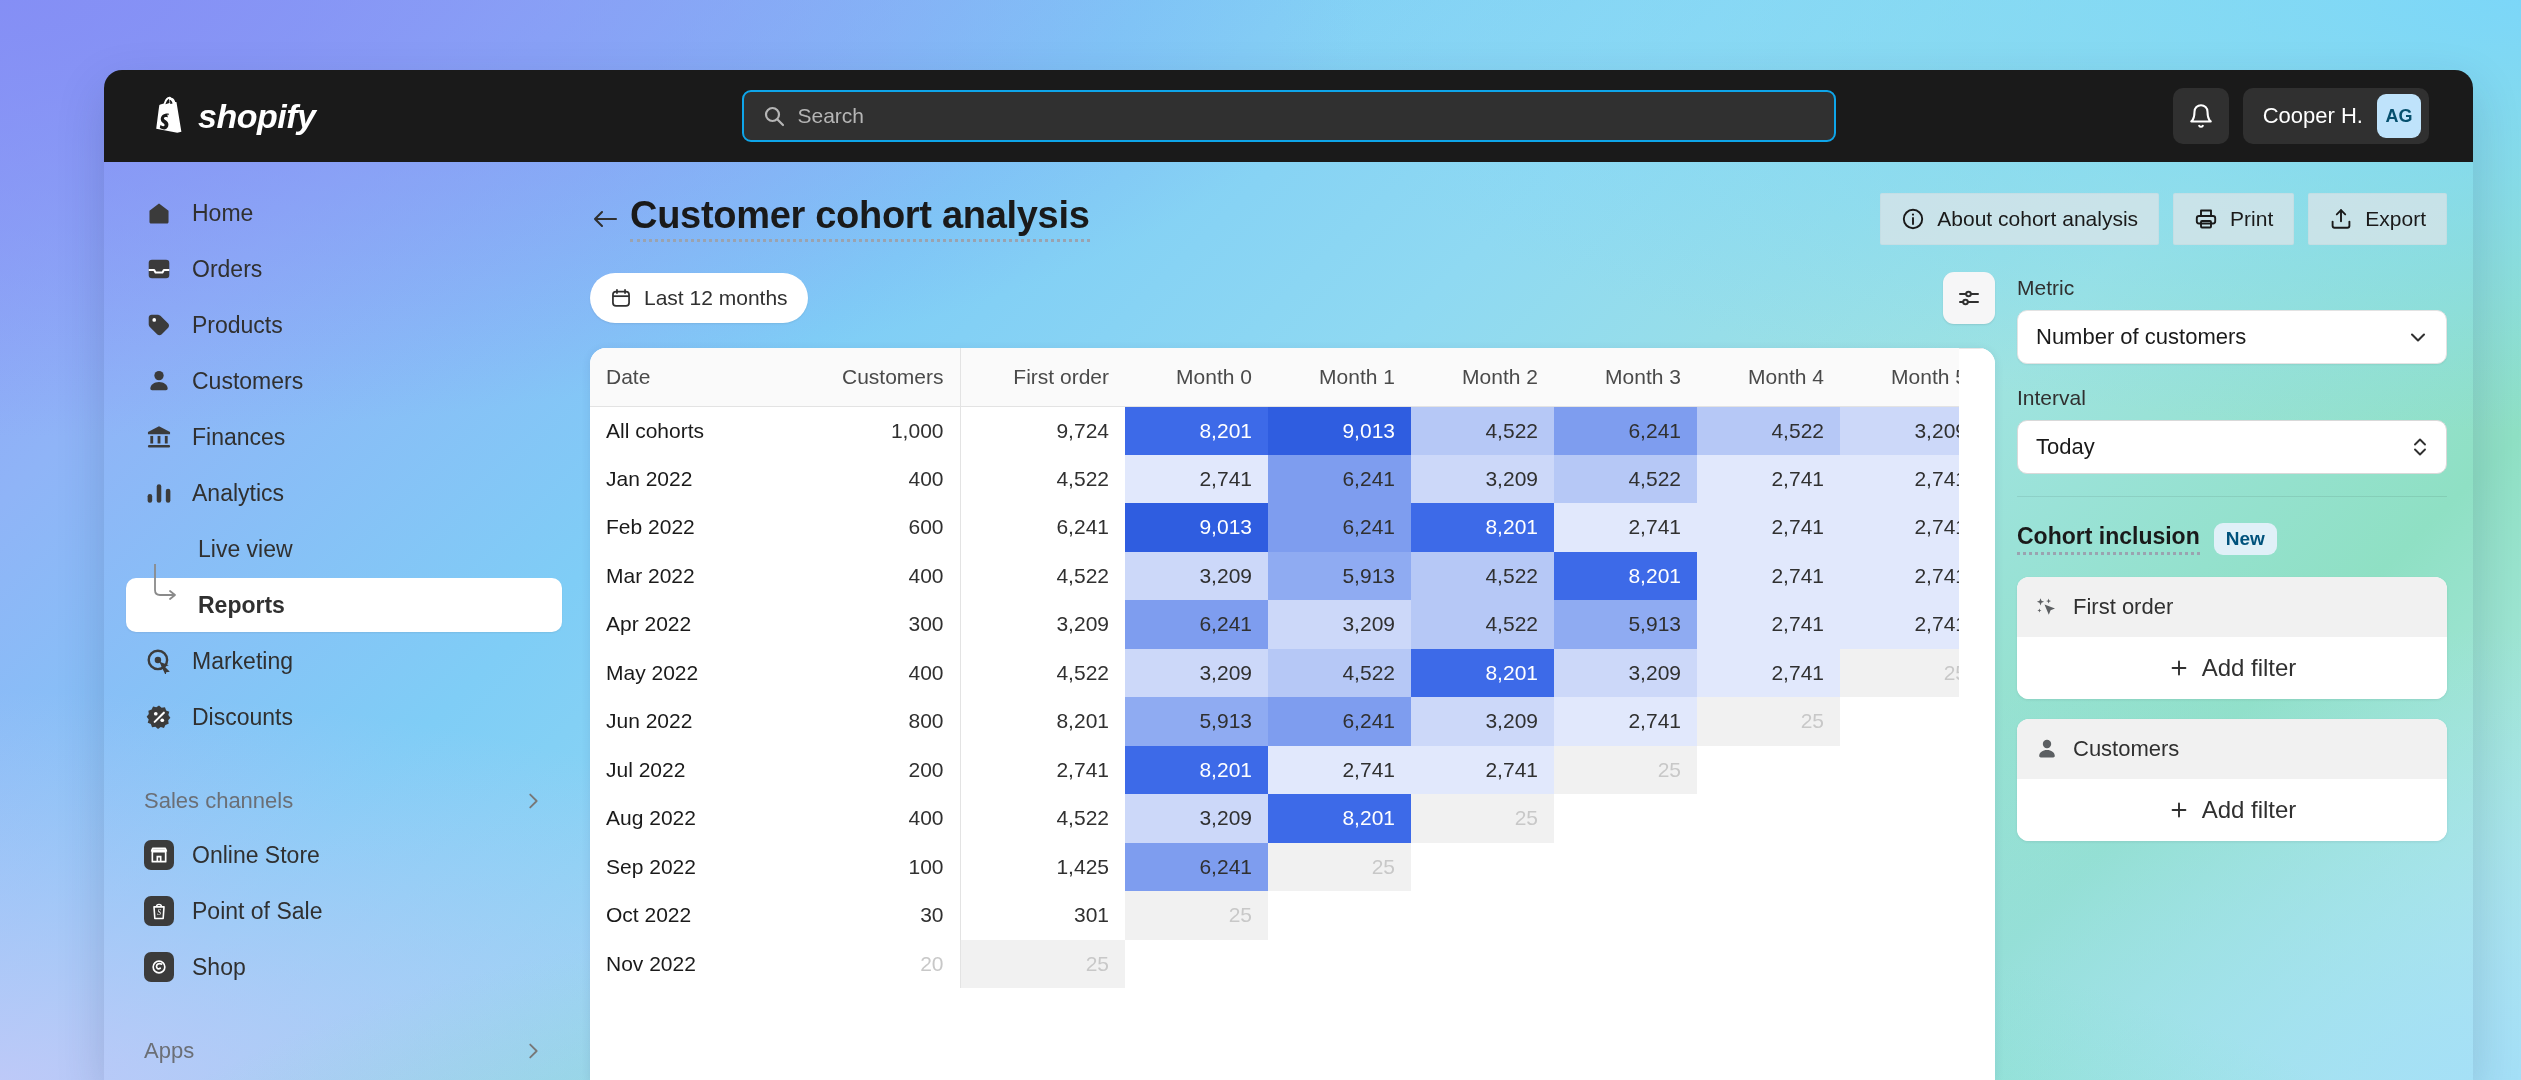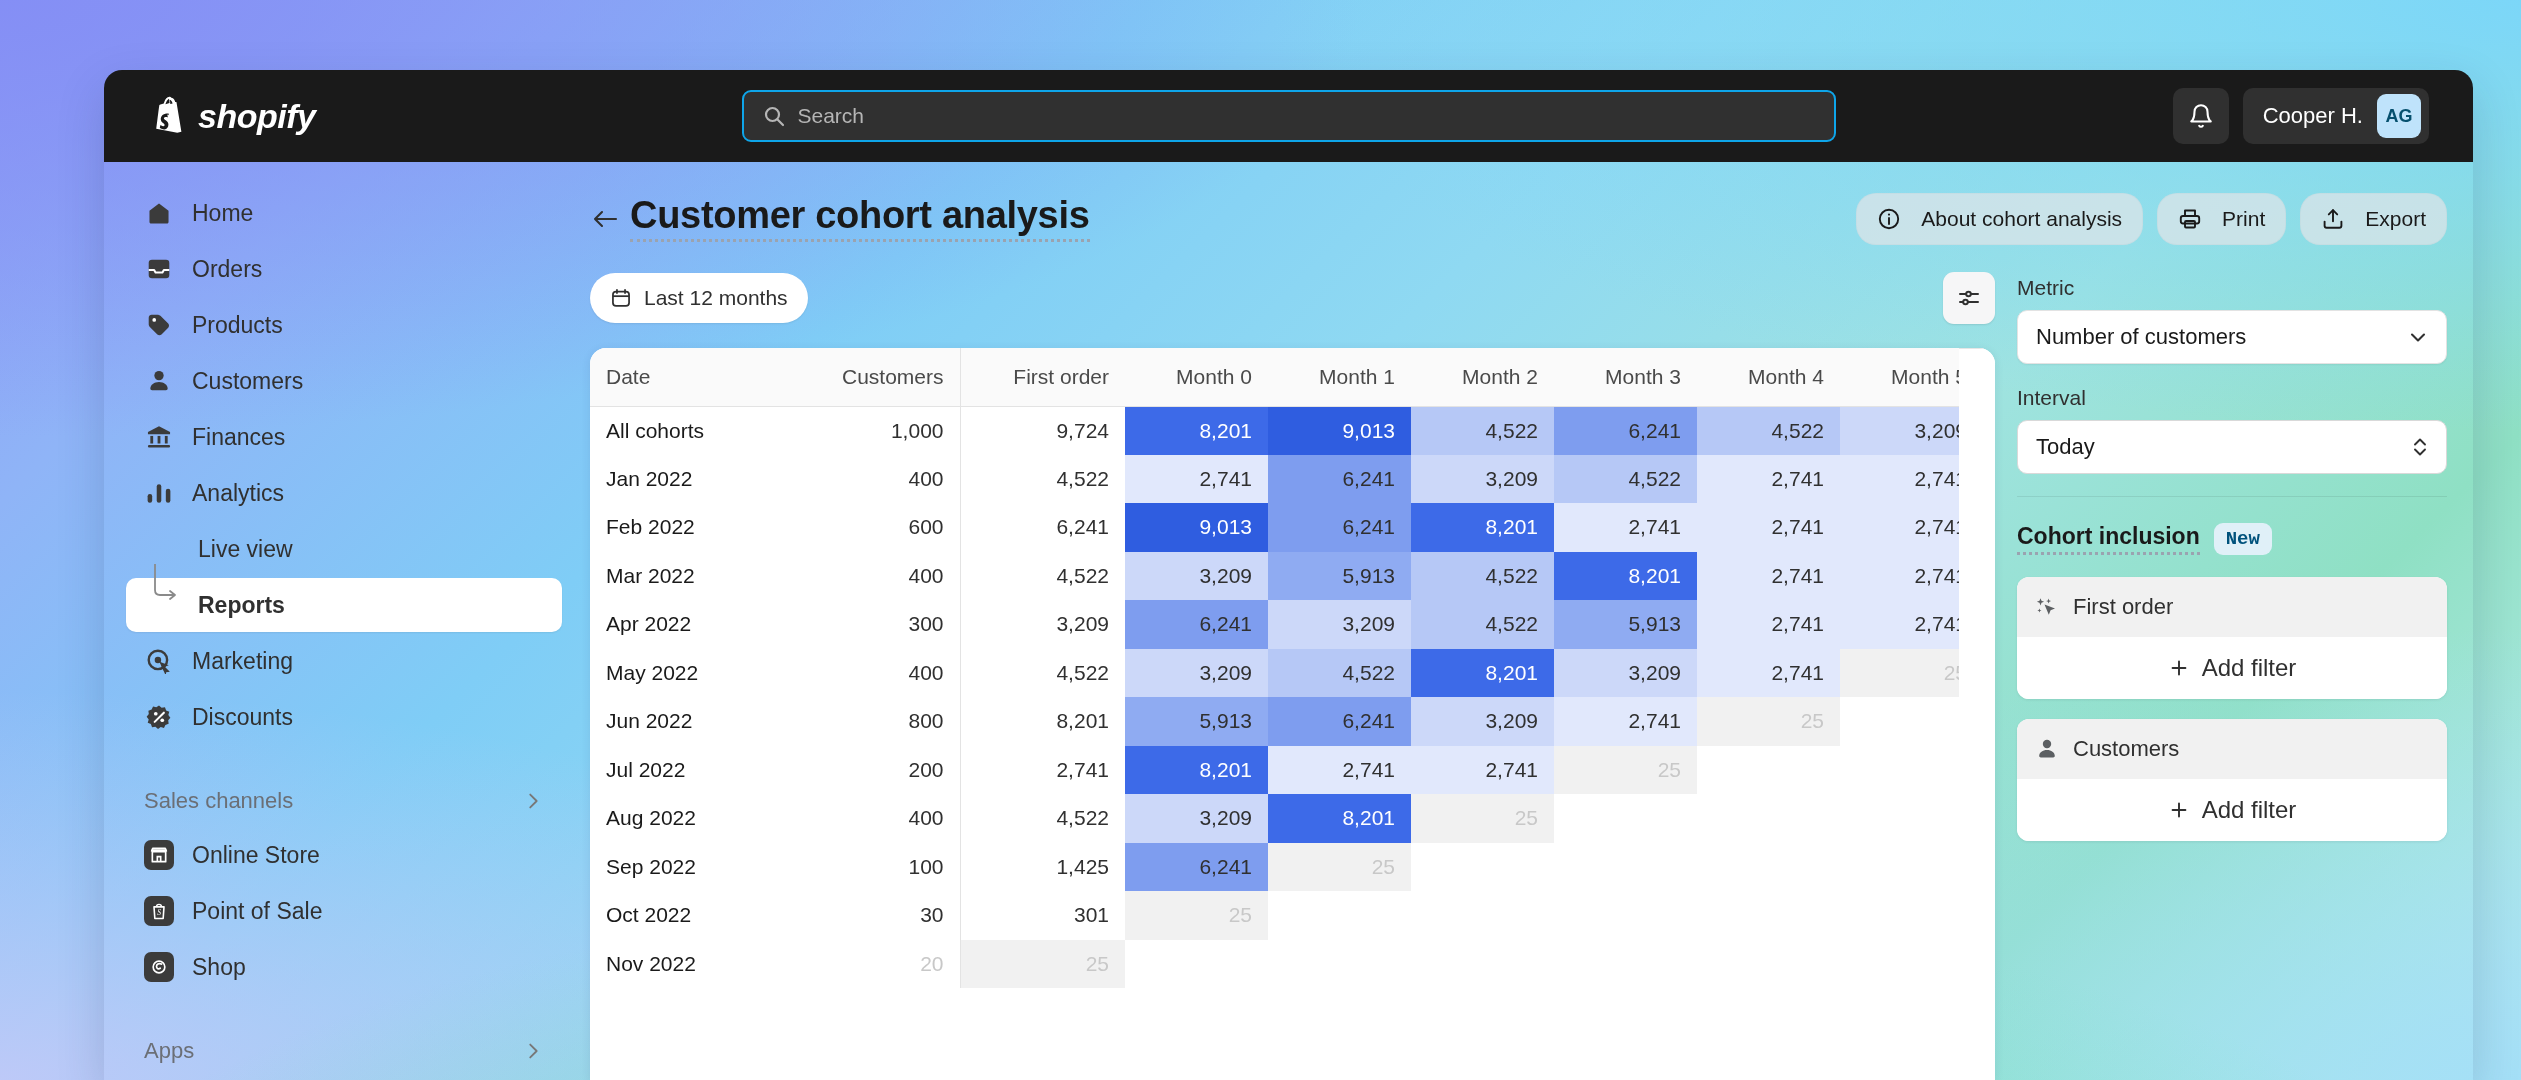--- a/index.html
+++ b/index.html
@@ -86,22 +86,22 @@
   
   .main { flex: 1; padding: 26px 26px 0 6px; min-width: 0; display: flex; flex-direction: column; }
   .page-head { display: flex; align-items: center; height: 62px; margin-bottom: 22px; }
   .back-arrow { width: 40px; font-size: 28px; color: #303030; display:flex; align-items:center; }
   .page-title {
     font-size: 38px; font-weight: 700; color: #1a1a1a; letter-spacing: -0.3px;
     border-bottom: 3px dotted #9aa3b0; padding-bottom: 3px; line-height: 1.05;
   }
   .head-actions { margin-left: auto; display: flex; gap: 14px; align-items: center; }
   .btn {
-    display: flex; align-items: center; gap: 20px; height: 52px; padding: 0 20px;
-    border-radius: 20px; background: rgba(220,228,232,0.75); color: #1a1a1a; font-size: 21px;
+    display: flex; align-items: center; gap: 12px; height: 52px; padding: 0 20px;
+    border-radius: 2px; background: rgba(220,228,232,0.75); color: #1a1a1a; font-size: 21px;
     border: 1px solid rgba(0,0,0,0.02);
   }
 
   .content-row { display: flex; gap: 22px; flex: 1; min-height: 0; }
   .table-col { flex: 1; min-width: 0; display: flex; flex-direction: column; }
 
   .filter-row { display: flex; align-items: center; margin-bottom: 24px; }
   .chip {
     display: flex; align-items: center; gap: 12px; height: 50px; padding: 0 20px;
     background: #fff; border-radius: 25px; font-size: 21px; color: #303030;
@@ -145,21 +145,21 @@
     margin-bottom: 22px;
   }
   .select.plain { box-shadow: 0 1px 2px rgba(0,0,0,0.06); border-color: #e3e3e3; }
   .select .sp { margin-left: auto; color: #4a4a4a; display: flex; align-items: center; }
   .divider { height: 1px; background: rgba(0,0,0,0.08); margin: 14px 0 26px 0; }
   .section-head { display: flex; align-items: center; gap: 14px; margin-bottom: 22px; }
   .section-head .t {
     font-size: 23px; font-weight: 700; color: #1a1a1a;
     border-bottom: 3px dotted #9aa3b0; padding-bottom: 2px;
   }
-  .badge { background: #e0f0f8; color: #00527c; font-size: 19px; font-weight: 600; padding: 5px 12px; border-radius: 9px; font-family: Liberation Mono, monospace; }
+  .badge { background: #e0f0f8; color: #00527c; font-size: 19px; font-weight: 600; padding: 5px 12px; border-radius: 9px; }
   .filter-card {
     background: #fff; border-radius: 12px; overflow: hidden; margin-bottom: 20px;
     box-shadow: 0 1px 3px rgba(0,0,0,0.08);
   }
   .filter-card .fc-head {
     background: #f1f1f1; display: flex; align-items: center; gap: 14px;
     height: 60px; padding: 0 18px; font-size: 22px; color: #303030;
   }
   .filter-card .fc-body {
     height: 62px; display: flex; align-items: center; justify-content: center;

